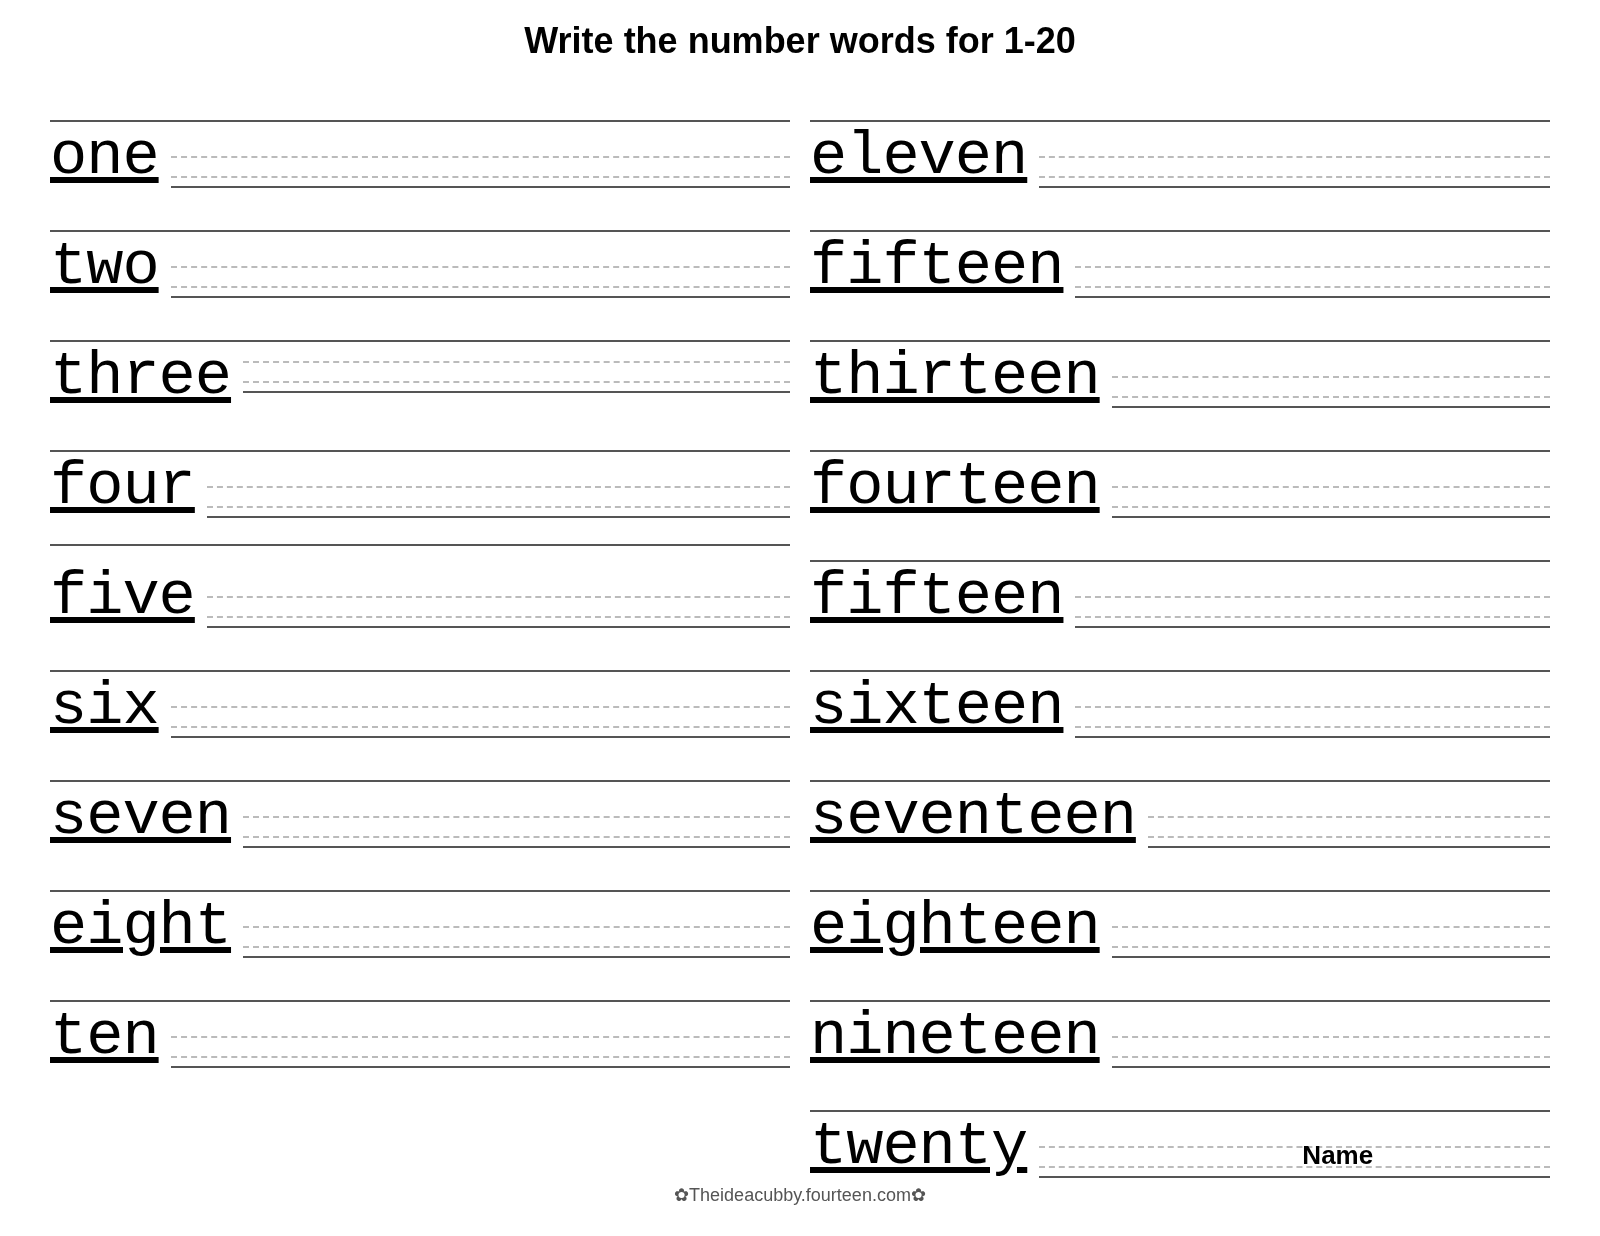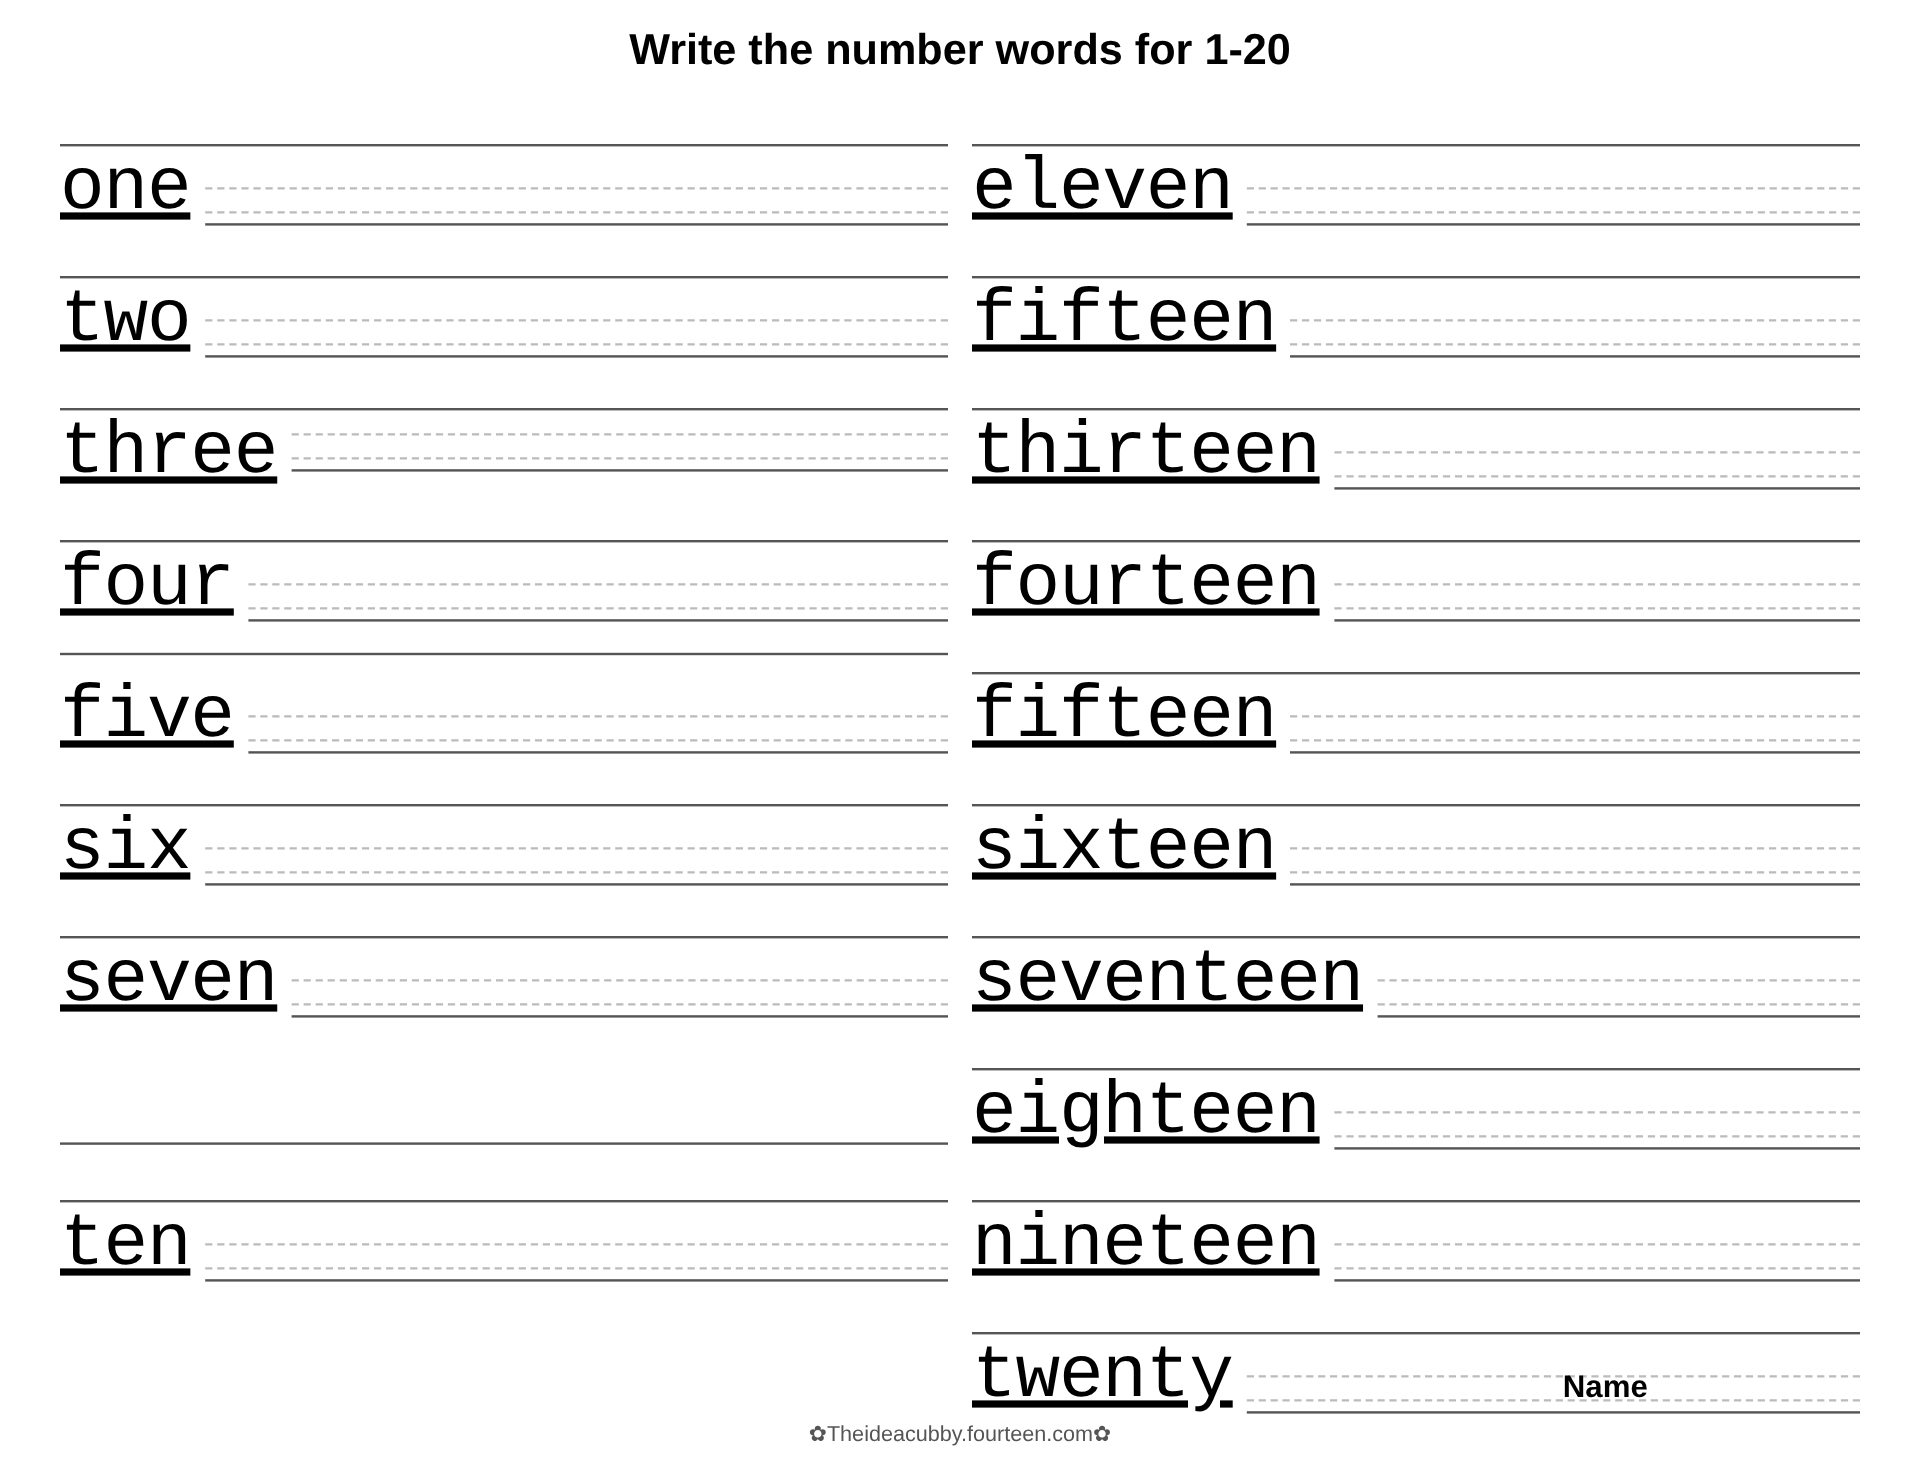--- a/index.html
+++ b/index.html
@@ -201,20 +201,28 @@
             <span class="number-word">seven</span>
             <div class="row-writing-section" style="flex: 1 1 0%; display: flex; flex-direction: column; justify-content: space-between; padding-bottom: 0px;">
               <div style="width: 100%; height: 0px; border-top: 2px dashed rgb(187, 187, 187); margin-bottom: 18px;"></div>
               <div style="width: 100%; height: 0px; border-top: 2px dashed rgb(187, 187, 187); margin-bottom: 8px;"></div>
               <div style="width: 100%; height: 2px; background: rgb(85, 85, 85);"></div>
             </div>
           </div>
         </div>
         <div class="word-row">
           <div style="width: 100%; height: 2px; background: rgb(85, 85, 85); margin-bottom: 4px;"></div>
+          <div class="word-line-group" style="align-items: flex-end;">
+            <span class="number-word">eight</span>
+            <div class="row-writing-section" style="flex: 1 1 0%; display: flex; flex-direction: column; justify-content: space-between; padding-bottom: 0px;">
+              <div style="width: 100%; height: 0px; border-top: 2px dashed rgb(187, 187, 187); margin-bottom: 18px;"></div>
+              <div style="width: 100%; height: 0px; border-top: 2px dashed rgb(187, 187, 187); margin-bottom: 8px;"></div>
+              <div style="width: 100%; height: 2px; background: rgb(85, 85, 85);"></div>
+            </div>
+          </div>
         </div>
         <div class="word-row">
           <div style="width: 100%; height: 2px; background: rgb(85, 85, 85); margin-bottom: 4px;"></div>
           <div class="word-line-group" style="align-items: flex-end;">
             <span class="number-word">ten</span>
             <div class="row-writing-section" style="flex: 1 1 0%; display: flex; flex-direction: column; justify-content: space-between; padding-bottom: 0px;">
               <div style="width: 100%; height: 0px; border-top: 2px dashed rgb(187, 187, 187); margin-bottom: 18px;"></div>
               <div style="width: 100%; height: 0px; border-top: 2px dashed rgb(187, 187, 187); margin-bottom: 8px;"></div>
               <div style="width: 100%; height: 2px; background: rgb(85, 85, 85);"></div>
             </div>

